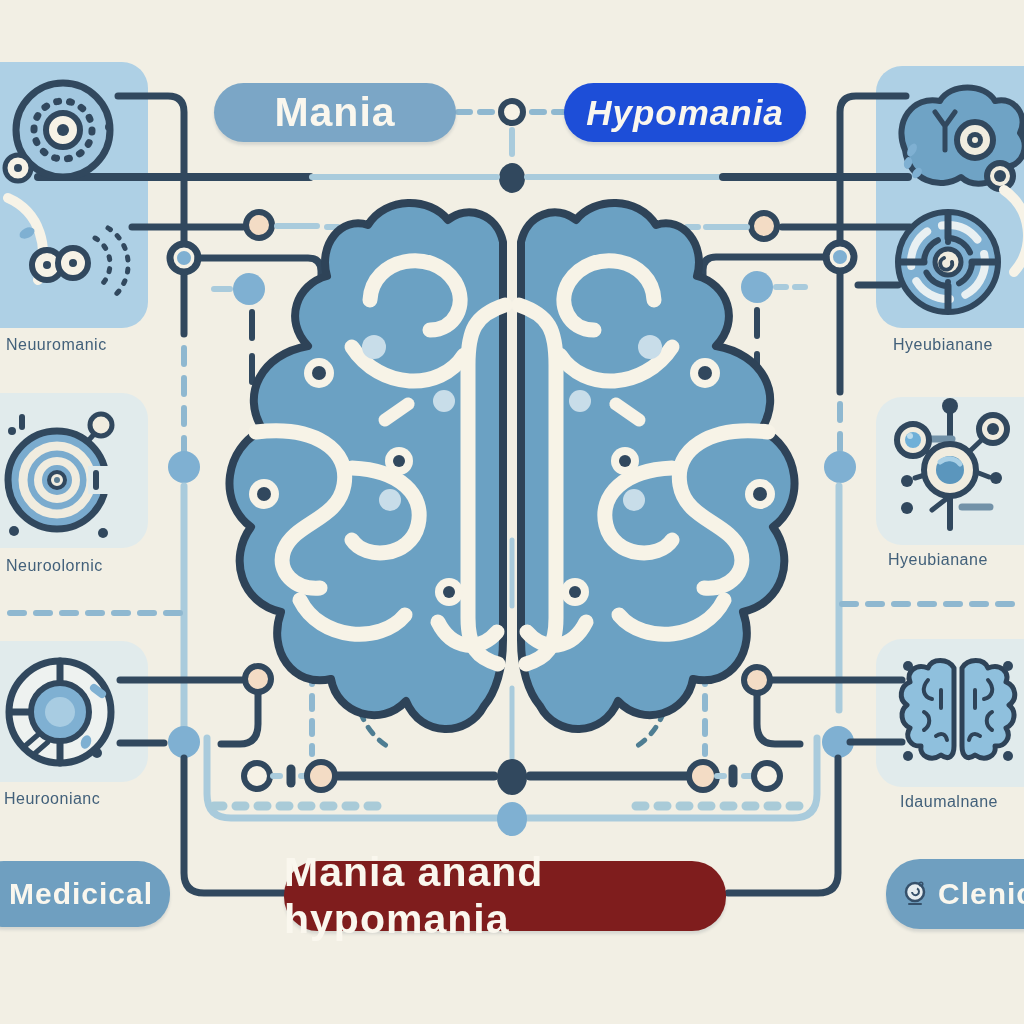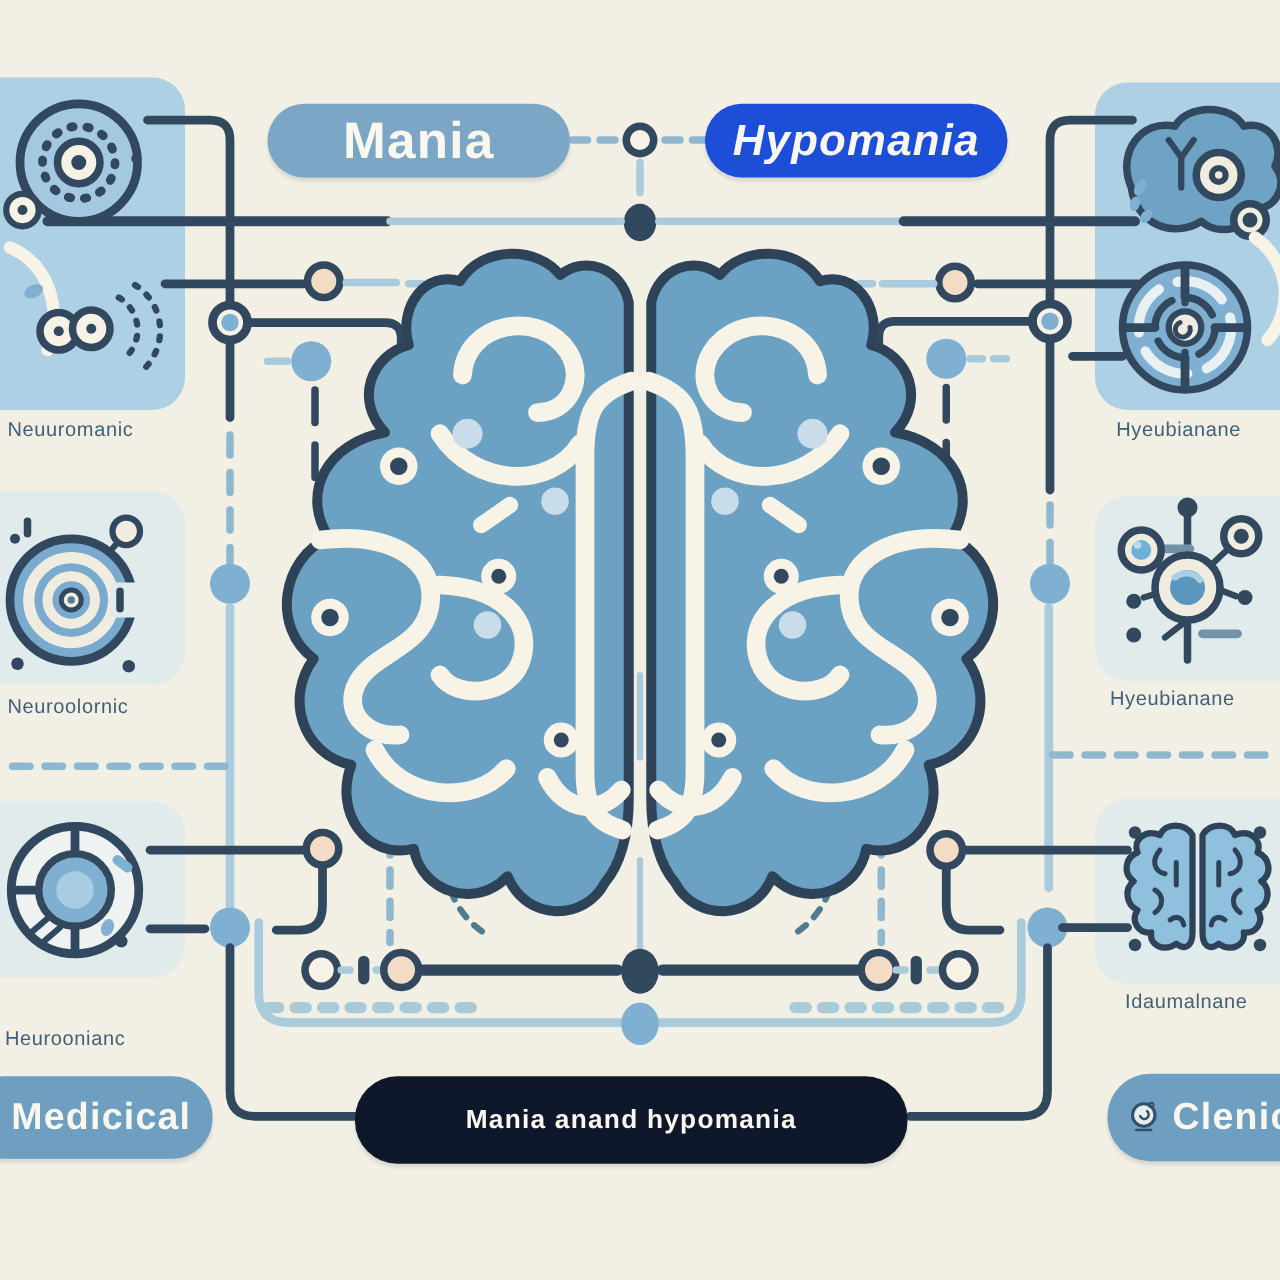--- a/index.html
+++ b/index.html
@@ -15,21 +15,21 @@
   .box{
     position:absolute;z-index:3;display:flex;align-items:center;justify-content:center;
     color:#faf7ee;font-weight:bold;letter-spacing:1px;
     box-shadow:0 3px 3px rgba(50,70,90,.14);
   }
   .side-label{
     position:absolute;z-index:3;color:#42607a;font-size:16px;letter-spacing:.5px;
   }
   #mania-box{left:214px;top:83px;width:242px;height:59px;border-radius:30px;background:#7ba6c6;font-size:41px;}
   #hypomania-box{left:564px;top:83px;width:242px;height:59px;border-radius:30px;background:#1d4ed8;font-size:35px;font-style:italic;}
-  #bottom-box{left:284px;top:861px;width:442px;height:70px;border-radius:34px;background:#0f172a;font-size:21px;}
+  #bottom-box{left:284px;top:861px;width:442px;height:70px;border-radius:34px;background:#7f1d1d;font-size:41px;}
   #medical-box{left:-28px;top:861px;width:178px;height:66px;border-radius:32px;background:#6f9fc0;font-size:30px;padding-left:20px;}
   #clinical-box{left:886px;top:859px;width:176px;height:70px;border-radius:34px;background:#6f9fc0;font-size:30px;justify-content:flex-start;padding-left:14px;gap:8px;}
 </style>
 </head>
 <body>
 
 <div class="panel blue" style="left:-26px;top:62px;width:174px;height:266px;"></div>
 <div class="panel light" style="left:-26px;top:393px;width:174px;height:155px;"></div>
 <div class="panel light" style="left:-26px;top:641px;width:174px;height:141px;"></div>
 <div class="panel blue" style="left:876px;top:66px;width:174px;height:262px;"></div>
@@ -340,16 +340,16 @@
     <circle cx="15" cy="13" r="9" fill="#e6edf0" stroke="#35506a" stroke-width="2.5"></circle>
     <path d="M 12,13 A 3.5 3.5 0 1 0 17,9.5" fill="none" stroke="#35506a" stroke-width="2"></path>
     <circle cx="21" cy="5" r="1.8" fill="none" stroke="#35506a" stroke-width="1.5"></circle>
     <line x1="9" y1="25" x2="21" y2="25" stroke="#35506a" stroke-width="2" stroke-linecap="round"></line>
   </svg>
   <span>Clenica</span>
 </div>
 
 <div class="side-label" style="left:6px;top:336px;">Neuuromanic</div>
 <div class="side-label" style="left:6px;top:557px;text-align:right;">Neuroolornic</div>
-<div class="side-label" style="left:4px;top:823px;">Heuroonianc</div>
+<div class="side-label" style="left:4px;top:790px;">Heuroonianc</div>
 <div class="side-label" style="left:893px;top:336px;">Hyeubianane</div>
 <div class="side-label" style="left:888px;top:551px;">Hyeubianane</div>
 <div class="side-label" style="left:900px;top:793px;">Idaumalnane</div>
 
 </body></html>

